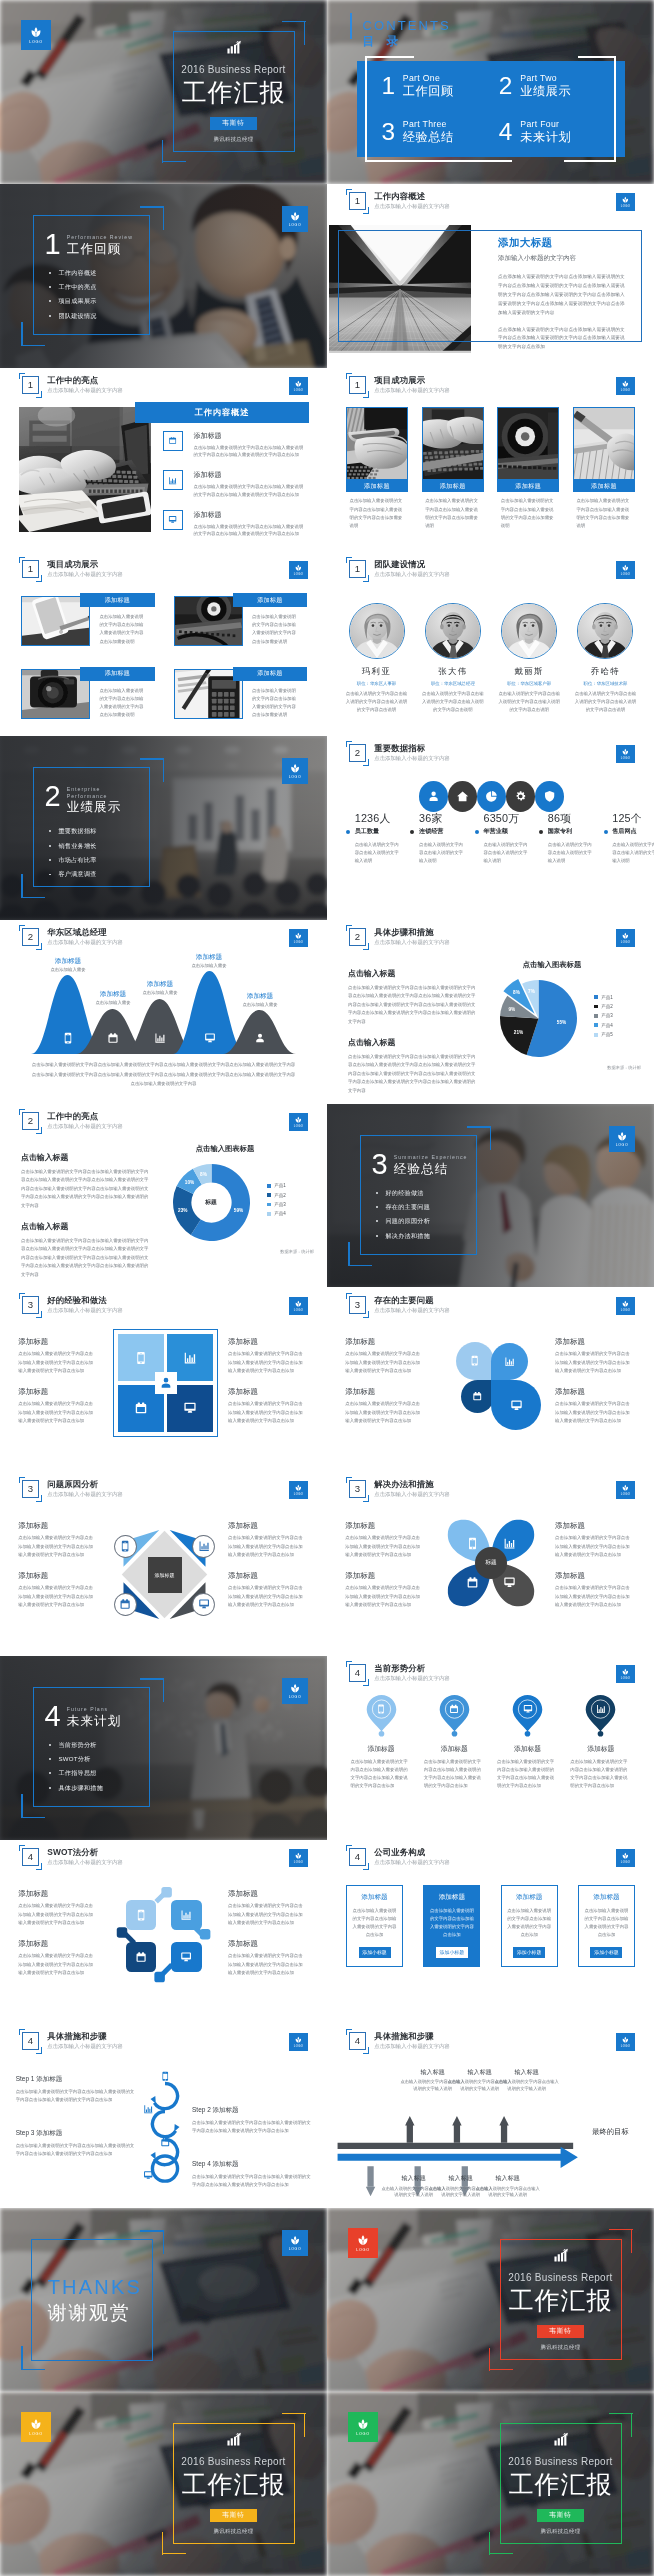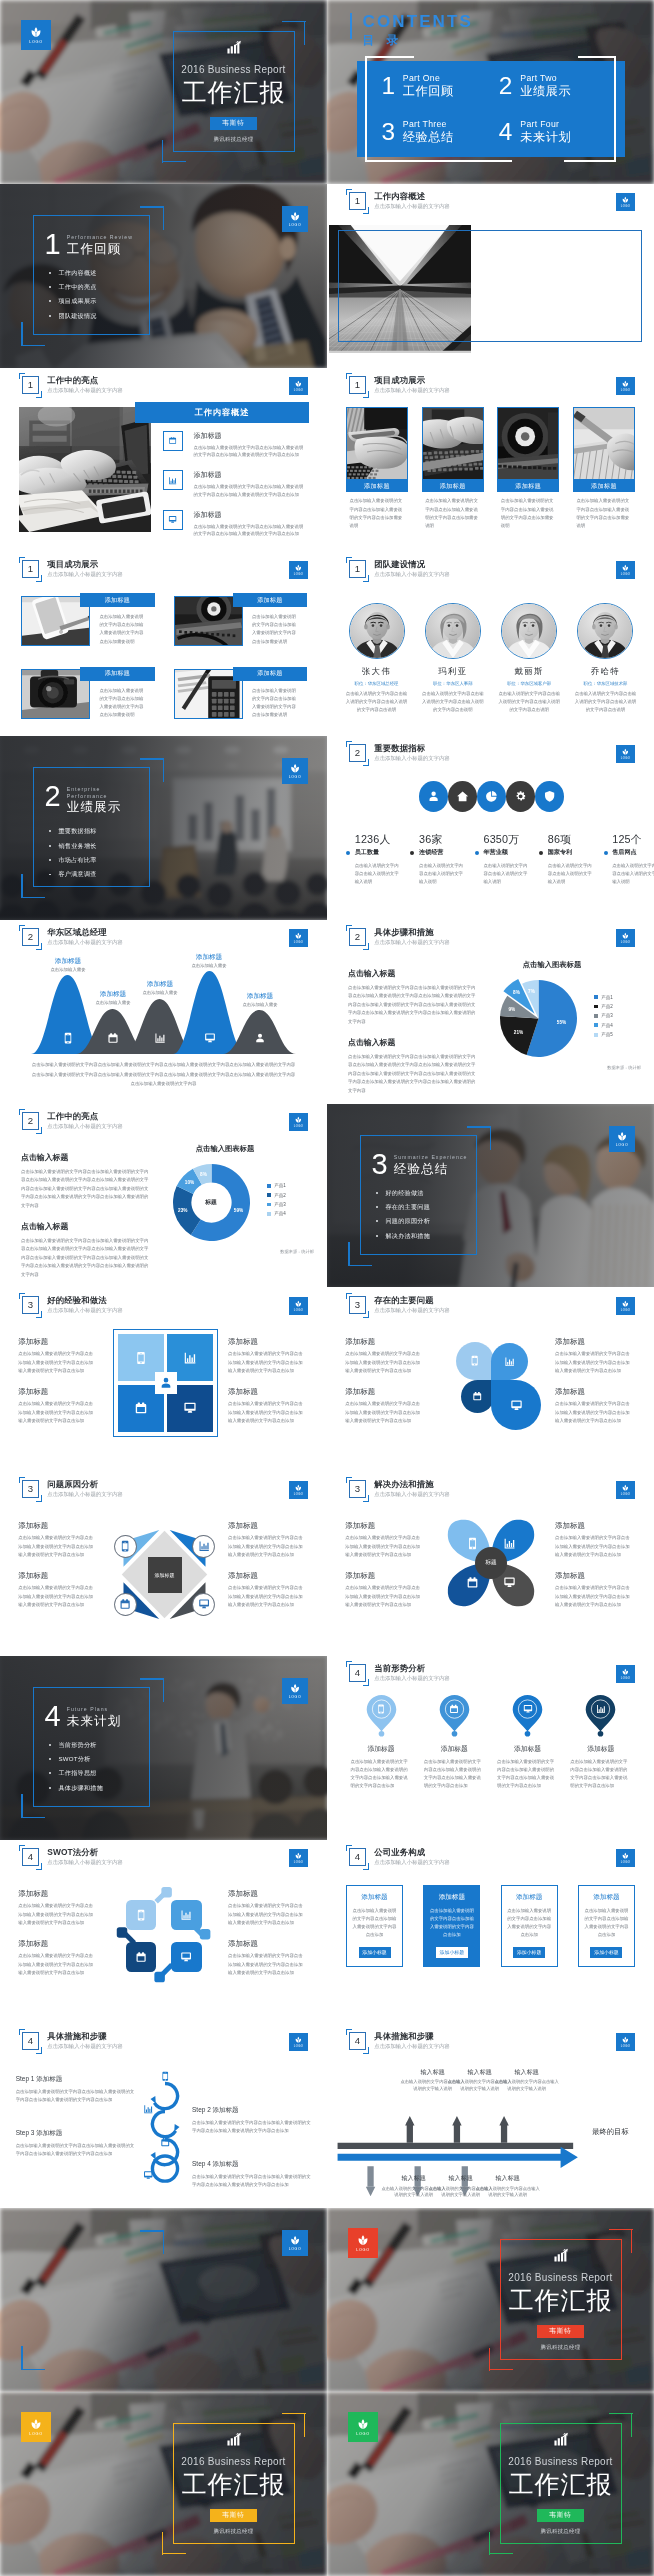--- a/index.html
+++ b/index.html
@@ -37,21 +37,21 @@
   display:flex;flex-direction:column;align-items:center;justify-content:center;z-index:4;}
 .cov-ic{width:17.4px;height:17.4px;color:#fff;display:block;margin-bottom:8.7px;margin-left:1.7px;}
 .cov-eyebrow{font-size:10px;color:#cfd3d7;letter-spacing:0.3px;line-height:1;margin-bottom:5.2px;font-weight:300;}
 .cov-title{font-size:25px;color:#fff;letter-spacing:0.9px;line-height:1;font-weight:300;margin-bottom:11.3px;}
 .cov-badge{font-size:6.6px;color:#fff;padding:2.2px 12.2px;line-height:1.35;letter-spacing:0.9px;margin-bottom:6.1px;}
 .cov-sub{font-size:5.4px;color:#d9dde1;letter-spacing:0.3px;}
 
 
 .ct-head{position:absolute;left:23px;top:13px;display:flex;align-items:flex-start;z-index:5;}
 .ct-bar{display:block;width:2.1px;height:26px;background:#2f8ae0;margin-right:10.5px;}
-.ct-en{font-size:17px;color:#2f8ae0;letter-spacing:2.1px;line-height:1.1;font-weight:700;}
+.ct-en{font-size:13px;color:#2f8ae0;letter-spacing:2.1px;line-height:1.1;font-weight:400;margin-top:6px;}
 .ct-cn{font-size:11.8px;color:#2f8ae0;letter-spacing:4.4px;font-weight:700;line-height:1.2;margin-top:0.9px;}
 .ct-frame{position:absolute;left:38px;top:56px;width:251px;height:106px;z-index:5;pointer-events:none;}
 .ct-frame i{position:absolute;display:block;background:#fff;}
 .ct-frame i.t{left:0;top:0;width:49px;height:2.1px;}
 .ct-frame i.l{left:0;top:0;width:2.1px;height:106px;}
 .ct-frame i.b{left:0;bottom:0;width:147px;height:2.1px;}
 .ct-frame i.r{right:0;top:0;width:2.1px;height:106px;}
 .ct-frame i.t2{right:0;top:0;width:38px;height:2.1px;}
 .ct-frame i.b2{right:0;bottom:0;width:52px;height:2.1px;}
 .ct-box{position:absolute;left:30px;top:61px;width:268px;height:96px;background:#1878cc;
@@ -139,21 +139,21 @@
 .tm-av{width:56px;height:56px;border-radius:50%;margin:0 auto 7px;border:1.4px solid #2b7fc6;}
 .tm-n{font-size:8.4px;color:#2e3237;line-height:1.2;margin-bottom:5.2px;letter-spacing:1.4px;}
 .tm-r{font-size:4.4px;color:#2b7fc6;line-height:1.3;margin-bottom:3.5px;}
 .tm-p{font-size:4.4px;color:#70767d;line-height:1.8;margin:0 -1.7px;}
 
 
 .kd-row{position:absolute;left:92px;top:45px;width:145px;display:flex;justify-content:space-between;}
 .kd-c{width:30.5px;height:30.5px;border-radius:50%;display:flex;align-items:center;justify-content:center;padding:7.9px;color:#fff;}
 .kd-c.blue{background:#1878cc;}
 .kd-c.dark{background:#3b3b3b;}
-.kd-cols{position:absolute;left:19px;top:98px;width:291px;display:flex;}
+.kd-cols{position:absolute;left:19px;top:77px;width:291px;display:flex;}
 .kd-col{flex:1;padding-right:8.7px;padding-left:8.7px;position:relative;}
 .kd-v{font-size:10.8px;color:#2e3237;line-height:1.1;margin-bottom:2.6px;letter-spacing:0.2px;}
 .kd-l{display:flex;align-items:center;margin-bottom:4.4px;}
 .kd-dot{width:4px;height:4px;border-radius:50%;display:block;flex:0 0 auto;
   position:absolute;left:0;}
 .kd-dot.blue{background:#1878cc;}
 .kd-dot.dark{background:#2e2e2e;}
 .kd-l span{font-size:6.1px;color:#2e3237;font-weight:700;}
 .kd-p{font-size:4.4px;color:#70767d;line-height:1.8;margin:0;width:47px;}
 
@@ -810,20 +810,26 @@
             <path d="M-40.8 182.5 L100 179.0 L240.8 182.5" stroke="#d0d0d0" stroke-width=".7" opacity=".42" fill="none"></path>
             <path d="M98 92 L101 92 L113 182 L87 182 Z" fill="#6f6f6f" opacity=".55"></path>
             <path d="M99 92 L101 92 L105 182 L95 182 Z" fill="#9a9a9a" opacity=".6"></path>
             <path d="M200 142 L200 182 L156 182 Z" fill="#1e1e1e"></path>
             <path d="M200 154 L200 182 L170 182 Z" fill="#323232"></path>
             <rect x="0" y="178" width="200" height="4" fill="#cfcfcf"></rect>
           </g>
         </svg>
       </div>
       <div class="ov-frame"></div>
+      <div class="ov-right">
+        <div class="ov-t">添加大标题</div>
+        <div class="ov-s">添加输入小标题的文字内容</div>
+        <p class="ov-p">点击添加输入需要说明的文字内容点击添加输入需要说明的文字内容点击添加输入需要说明的文字内容点击添加输入需要说明的文字内容点击添加输入需要说明的文字内容点击添加输入需要说明的文字内容点击添加输入需要说明的文字内容点击添加输入需要说明的文字内容</p>
+        <p class="ov-p">点击添加输入需要说明的文字内容点击添加输入需要说明的文字内容点击添加输入需要说明的文字内容点击添加输入需要说明的文字内容点击添加</p>
+      </div>
     </section>
 <section class="slide s-highlights" style="left:0px;top:368px;height:184px">
       <div class="hd">
         <div class="hd-num">
           <span class="hd-num-t">1</span>
           <i class="c tl"></i>
           <i class="c br"></i>
         </div>
         <div class="hd-tx">
           <div class="hd-t">工作中的亮点</div>
@@ -1546,20 +1552,58 @@
             <path d="M19.4 7.4c-4.1.8-6.9 2.6-6.9 4.9v6.6c1.7-.3 3.6-1.4 5.1-3.4 1.7-2.2 2.3-5 1.8-8.1z"></path>
           </svg>
         </span>
         <span class="logo-text">LOGO</span>
       </div>
       <div class="tm-wrap">
         <div class="tm">
           <div class="tm-av">
             <svg class="phsvg" viewBox="0 0 100 100" preserveAspectRatio="xMidYMid slice" xmlns="http://www.w3.org/2000/svg">
               <defs>
+                <radialGradient id="fg1" cx=".4" cy=".28" r=".85">
+                  <stop offset="0" stop-color="#e4e4e4"></stop>
+                  <stop offset="1" stop-color="#aeaeae"></stop>
+                </radialGradient>
+                <linearGradient id="fg1s" x1=".2" y1="0" x2=".9" y2="1">
+                  <stop offset="0" stop-color="#dcdcdc"></stop>
+                  <stop offset="1" stop-color="#b4b4b4"></stop>
+                </linearGradient>
+                <filter id="blr20dc233e" x="-6%" y="-6%" width="112%" height="112%">
+                  <feGaussianBlur stdDeviation="0.55"></feGaussianBlur>
+                </filter>
+              </defs>
+              <g filter="url(#blr20dc233e)">
+                <rect width="100" height="100" fill="url(#fg1)"></rect>
+                <path d="M6 100 C8 76 28 66 50 66 C72 66 92 76 94 100 Z" fill="#e3e3e3"></path>
+                <path d="M38 66 L50 84 L62 66 L70 72 L50 100 L30 72 Z" fill="#fafafa"></path>
+                <path d="M42 54 h16 v16 q-8 8 -16 0 z" fill="#b4b4b4"></path>
+                <ellipse cx="50" cy="40" rx="20.5" ry="25" fill="url(#fg1s)"></ellipse>
+                <ellipse cx="29.5" cy="42" rx="3.4" ry="5" fill="#b4b4b4"></ellipse>
+                <ellipse cx="70.5" cy="42" rx="3.4" ry="5" fill="#b4b4b4"></ellipse>
+                <path d="M27 44 C23 12 77 8 75 42 C75 56 70 62 68 66 C72 34 58 24 50 24 C38 24 29 34 32 66 C29 60 27 52 27 44 Z" fill="#8d8d8d"></path>
+                <path d="M30 36 C32 16 70 14 71 36 C62 24 38 24 30 36 Z" fill="#adadad"></path>
+                <path d="M38 35 q5 -2.4 10 0 M52 35 q5 -2.4 10 0" stroke="#8d8d8d" stroke-width="1.8" fill="none"></path>
+                <ellipse cx="42.5" cy="40" rx="2.4" ry="2.6" fill="#3b3b3b"></ellipse>
+                <ellipse cx="57.5" cy="40" rx="2.4" ry="2.6" fill="#3b3b3b"></ellipse>
+                <path d="M50 42 l-2.4 9 h5" stroke="#b4b4b4" stroke-width="1.2" fill="none"></path>
+                <path d="M43 56 q7 4.4 14 0" stroke="#8a8a8a" stroke-width="1.6" fill="none"></path>
+              </g>
+            </svg>
+          </div>
+          <div class="tm-n">玛利亚</div>
+          <div class="tm-r">职位：华东区人事部</div>
+          <p class="tm-p">点击输入说明的文字内容点击输入说明的文字内容点击输入说明的文字内容点击说明</p>
+        </div>
+        <div class="tm">
+          <div class="tm-av">
+            <svg class="phsvg" viewBox="0 0 100 100" preserveAspectRatio="xMidYMid slice" xmlns="http://www.w3.org/2000/svg">
+              <defs>
                 <radialGradient id="fg0" cx=".4" cy=".28" r=".85">
                   <stop offset="0" stop-color="#e8e8e8"></stop>
                   <stop offset="1" stop-color="#b0b0b0"></stop>
                 </radialGradient>
                 <linearGradient id="fg0s" x1=".2" y1="0" x2=".9" y2="1">
                   <stop offset="0" stop-color="#c8c8c8"></stop>
                   <stop offset="1" stop-color="#9a9a9a"></stop>
                 </linearGradient>
                 <filter id="blr0906e827" x="-6%" y="-6%" width="112%" height="112%">
                   <feGaussianBlur stdDeviation="0.55"></feGaussianBlur>
@@ -1579,58 +1623,20 @@
                 <path d="M38 35 q5 -2.4 10 0 M52 35 q5 -2.4 10 0" stroke="#1e1e1e" stroke-width="1.8" fill="none"></path>
                 <ellipse cx="42.5" cy="40" rx="2.4" ry="2.6" fill="#3b3b3b"></ellipse>
                 <ellipse cx="57.5" cy="40" rx="2.4" ry="2.6" fill="#3b3b3b"></ellipse>
                 <path d="M50 42 l-2.4 9 h5" stroke="#9a9a9a" stroke-width="1.2" fill="none"></path>
                 <path d="M43 56 q7 4.4 14 0" stroke="#8a8a8a" stroke-width="1.6" fill="none"></path>
               </g>
             </svg>
           </div>
           <div class="tm-n">张大伟</div>
           <div class="tm-r">职位：华东区域总经理</div>
-          <p class="tm-p">点击输入说明的文字内容点击输入说明的文字内容点击输入说明的文字内容点击说明</p>
-        </div>
-        <div class="tm">
-          <div class="tm-av">
-            <svg class="phsvg" viewBox="0 0 100 100" preserveAspectRatio="xMidYMid slice" xmlns="http://www.w3.org/2000/svg">
-              <defs>
-                <radialGradient id="fg1" cx=".4" cy=".28" r=".85">
-                  <stop offset="0" stop-color="#e4e4e4"></stop>
-                  <stop offset="1" stop-color="#aeaeae"></stop>
-                </radialGradient>
-                <linearGradient id="fg1s" x1=".2" y1="0" x2=".9" y2="1">
-                  <stop offset="0" stop-color="#dcdcdc"></stop>
-                  <stop offset="1" stop-color="#b4b4b4"></stop>
-                </linearGradient>
-                <filter id="blr20dc233e" x="-6%" y="-6%" width="112%" height="112%">
-                  <feGaussianBlur stdDeviation="0.55"></feGaussianBlur>
-                </filter>
-              </defs>
-              <g filter="url(#blr20dc233e)">
-                <rect width="100" height="100" fill="url(#fg1)"></rect>
-                <path d="M6 100 C8 76 28 66 50 66 C72 66 92 76 94 100 Z" fill="#e3e3e3"></path>
-                <path d="M38 66 L50 84 L62 66 L70 72 L50 100 L30 72 Z" fill="#fafafa"></path>
-                <path d="M42 54 h16 v16 q-8 8 -16 0 z" fill="#b4b4b4"></path>
-                <ellipse cx="50" cy="40" rx="20.5" ry="25" fill="url(#fg1s)"></ellipse>
-                <ellipse cx="29.5" cy="42" rx="3.4" ry="5" fill="#b4b4b4"></ellipse>
-                <ellipse cx="70.5" cy="42" rx="3.4" ry="5" fill="#b4b4b4"></ellipse>
-                <path d="M27 44 C23 12 77 8 75 42 C75 56 70 62 68 66 C72 34 58 24 50 24 C38 24 29 34 32 66 C29 60 27 52 27 44 Z" fill="#8d8d8d"></path>
-                <path d="M30 36 C32 16 70 14 71 36 C62 24 38 24 30 36 Z" fill="#adadad"></path>
-                <path d="M38 35 q5 -2.4 10 0 M52 35 q5 -2.4 10 0" stroke="#8d8d8d" stroke-width="1.8" fill="none"></path>
-                <ellipse cx="42.5" cy="40" rx="2.4" ry="2.6" fill="#3b3b3b"></ellipse>
-                <ellipse cx="57.5" cy="40" rx="2.4" ry="2.6" fill="#3b3b3b"></ellipse>
-                <path d="M50 42 l-2.4 9 h5" stroke="#b4b4b4" stroke-width="1.2" fill="none"></path>
-                <path d="M43 56 q7 4.4 14 0" stroke="#8a8a8a" stroke-width="1.6" fill="none"></path>
-              </g>
-            </svg>
-          </div>
-          <div class="tm-n">玛利亚</div>
-          <div class="tm-r">职位：华东区人事部</div>
           <p class="tm-p">点击输入说明的文字内容点击输入说明的文字内容点击输入说明的文字内容点击说明</p>
         </div>
         <div class="tm">
           <div class="tm-av">
             <svg class="phsvg" viewBox="0 0 100 100" preserveAspectRatio="xMidYMid slice" xmlns="http://www.w3.org/2000/svg">
               <defs>
                 <radialGradient id="fg3" cx=".4" cy=".28" r=".85">
                   <stop offset="0" stop-color="#e6e6e6"></stop>
                   <stop offset="1" stop-color="#b2b2b2"></stop>
                 </radialGradient>
@@ -3438,20 +3444,24 @@
         <span class="logo-text">LOGO</span>
       </div>
       <div class="sec-corner tr">
         <i class="h"></i>
         <i class="v"></i>
       </div>
       <div class="sec-corner bl">
         <i class="h"></i>
         <i class="v"></i>
       </div>
+      <div class="th-box">
+        <div class="th-en">THANKS</div>
+        <div class="th-cn">谢谢观赏</div>
+      </div>
     </section>
 <section class="slide s-cover" style="left:327px;top:2208px;height:184px">
       <div class="bg">
         <svg class="phsvg" viewBox="0 0 375 211" preserveAspectRatio="xMidYMid slice" xmlns="http://www.w3.org/2000/svg">
           <defs>
             <linearGradient id="dk" x1="0" y1="0" x2="0.55" y2="1">
               <stop offset="0" stop-color="#e6e3dd"></stop>
               <stop offset=".4" stop-color="#dcd9d3"></stop>
               <stop offset=".75" stop-color="#cbc8c2"></stop>
               <stop offset="1" stop-color="#b5b2ac"></stop>

